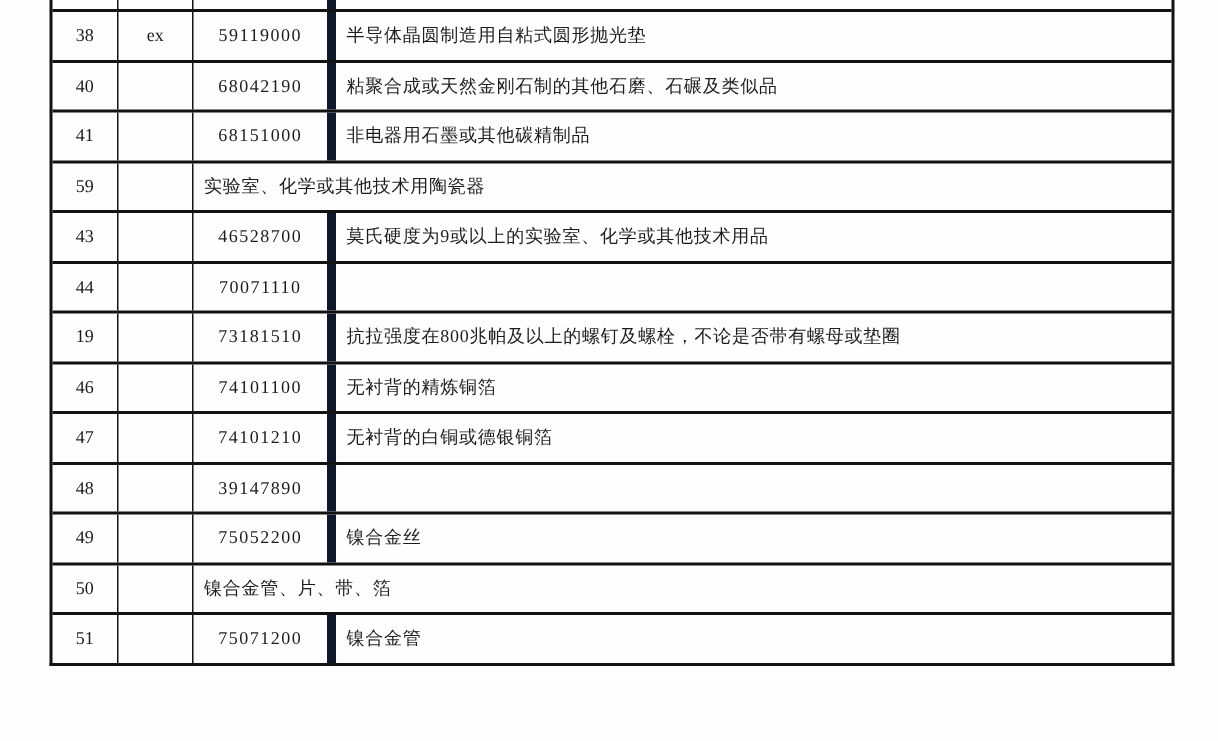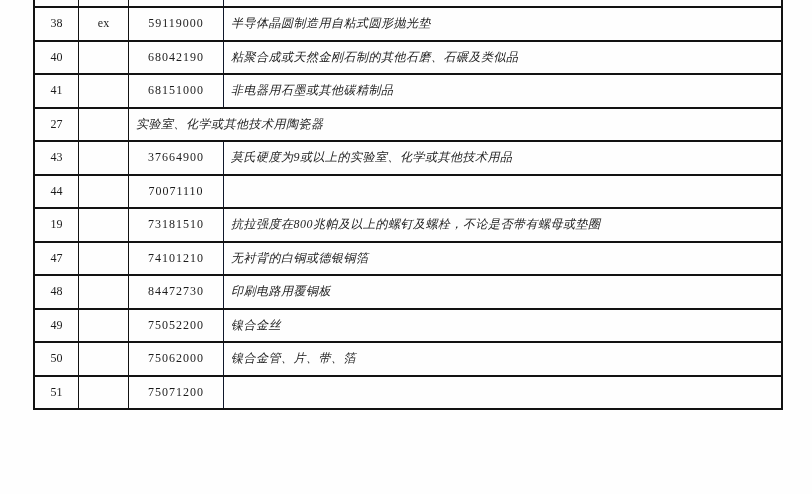--- a/index.html
+++ b/index.html
@@ -41,22 +41,22 @@
     box-sizing: border-box;
     display: flex;
     align-items: center;
     justify-content: center;
     font-size: 12px;
     overflow: hidden;
     white-space: nowrap;
   }
   .col-no   { width: 44px;  border-right: 1px solid #121212; }
   .col-ex   { width: 50px;  border-right: 1px solid #121212; }
-  .col-code { width: 95px;  border-right: 1px solid #0f172a; letter-spacing: 1px; }
-  .col-desc { flex: 1; justify-content: flex-start; padding-left: 7px; letter-spacing: 0.5px; font-style: italic; }
+  .col-code { width: 95px;  border-right: 6px solid #0f172a; letter-spacing: 1px; }
+  .col-desc { flex: 1; justify-content: flex-start; padding-left: 7px; letter-spacing: 0.5px; }
 </style>
 </head>
 <body>
 
 <div class="page">
   <div class="doc-table">
     <div class="tr partial">
       <div class="td col-no"></div>
       <div class="td col-ex"></div>
       <div class="td col-code"></div>
@@ -79,73 +79,78 @@
   </div>
 
   <div class="tr">
     <div class="td col-no">41</div>
     <div class="td col-ex"></div>
     <div class="td col-code">68151000</div>
     <div class="td col-desc">非电器用石墨或其他碳精制品</div>
   </div>
 
   <div class="tr">
-    <div class="td col-no">27</div>
+    <div class="td col-no">59</div>
     <div class="td col-ex"></div>
     <div class="td col-desc">实验室、化学或其他技术用陶瓷器</div>
   </div>
 
   <div class="tr">
     <div class="td col-no">43</div>
     <div class="td col-ex"></div>
-    <div class="td col-code">37664900</div>
+    <div class="td col-code">46528700</div>
     <div class="td col-desc">莫氏硬度为9或以上的实验室、化学或其他技术用品</div>
   </div>
 
   <div class="tr">
     <div class="td col-no">44</div>
     <div class="td col-ex"></div>
     <div class="td col-code">70071110</div>
   </div>
 
   <div class="tr">
     <div class="td col-no">19</div>
     <div class="td col-ex"></div>
     <div class="td col-code">73181510</div>
     <div class="td col-desc">抗拉强度在800兆帕及以上的螺钉及螺栓，不论是否带有螺母或垫圈</div>
   </div>
 
+  <div class="tr">
+    <div class="td col-no">46</div>
+    <div class="td col-ex"></div>
+    <div class="td col-code">74101100</div>
+    <div class="td col-desc">无衬背的精炼铜箔</div>
+  </div>
 
   <div class="tr">
     <div class="td col-no">47</div>
     <div class="td col-ex"></div>
     <div class="td col-code">74101210</div>
     <div class="td col-desc">无衬背的白铜或德银铜箔</div>
   </div>
 
   <div class="tr">
     <div class="td col-no">48</div>
     <div class="td col-ex"></div>
-    <div class="td col-code">84472730</div>
-    <div class="td col-desc">印刷电路用覆铜板</div>
+    <div class="td col-code">39147890</div>
   </div>
 
   <div class="tr">
     <div class="td col-no">49</div>
     <div class="td col-ex"></div>
     <div class="td col-code">75052200</div>
     <div class="td col-desc">镍合金丝</div>
   </div>
 
   <div class="tr">
     <div class="td col-no">50</div>
     <div class="td col-ex"></div>
-    <div class="td col-code">75062000</div>
     <div class="td col-desc">镍合金管、片、带、箔</div>
   </div>
 
   <div class="tr">
     <div class="td col-no">51</div>
     <div class="td col-ex"></div>
     <div class="td col-code">75071200</div>
+    <div class="td col-desc">镍合金管</div>
   </div>
 </div>
 </div>
 
 </body></html>

